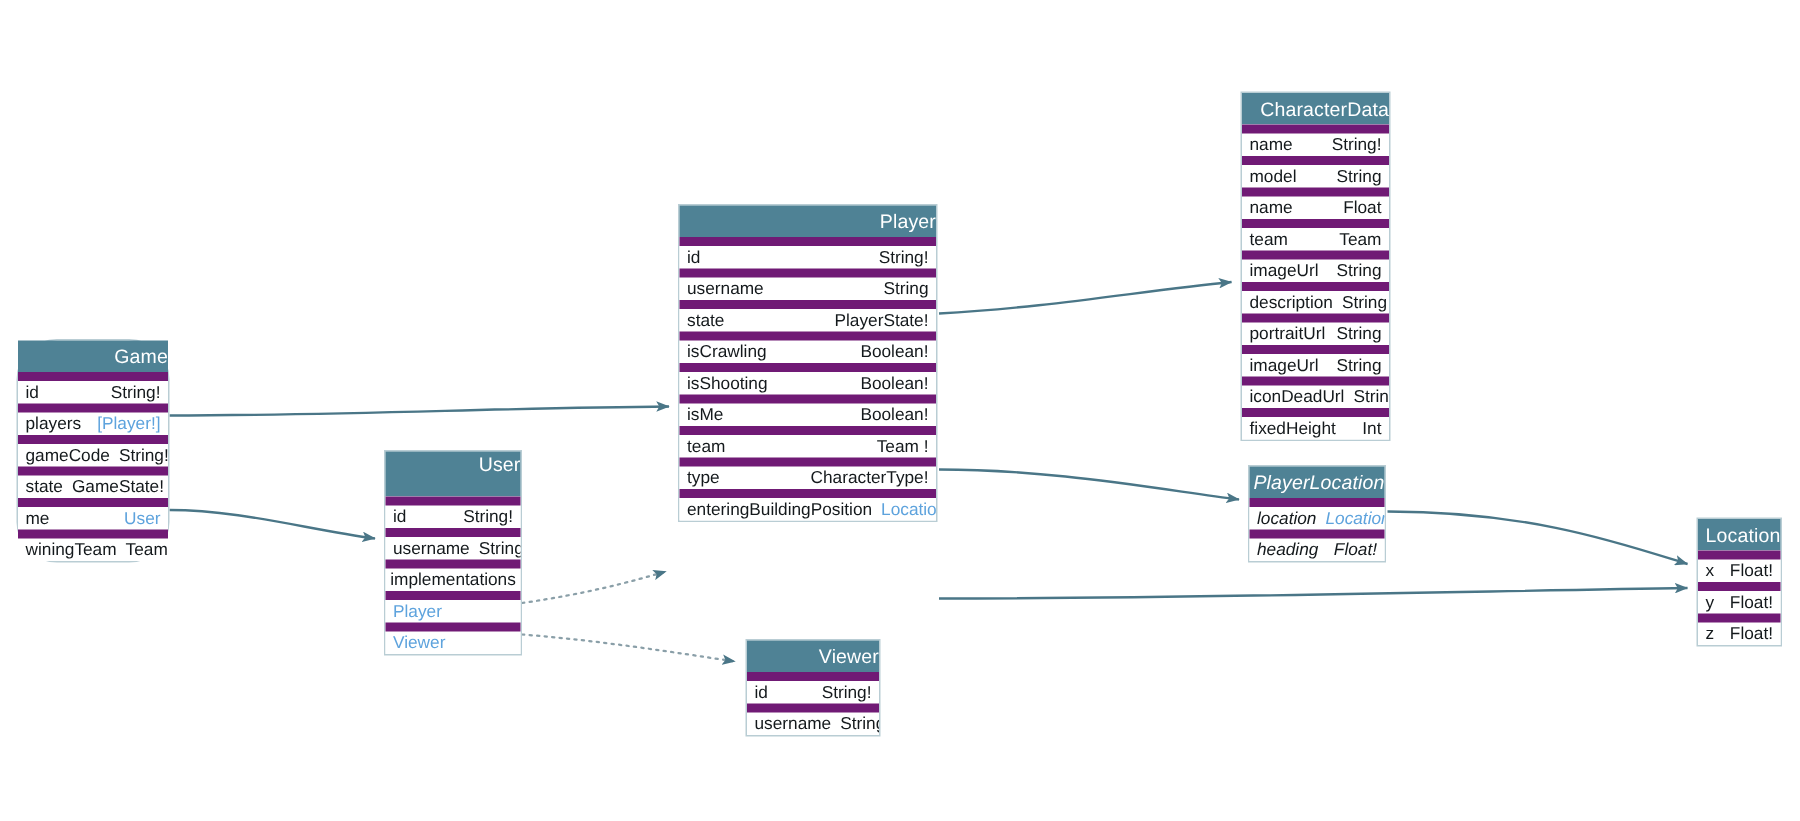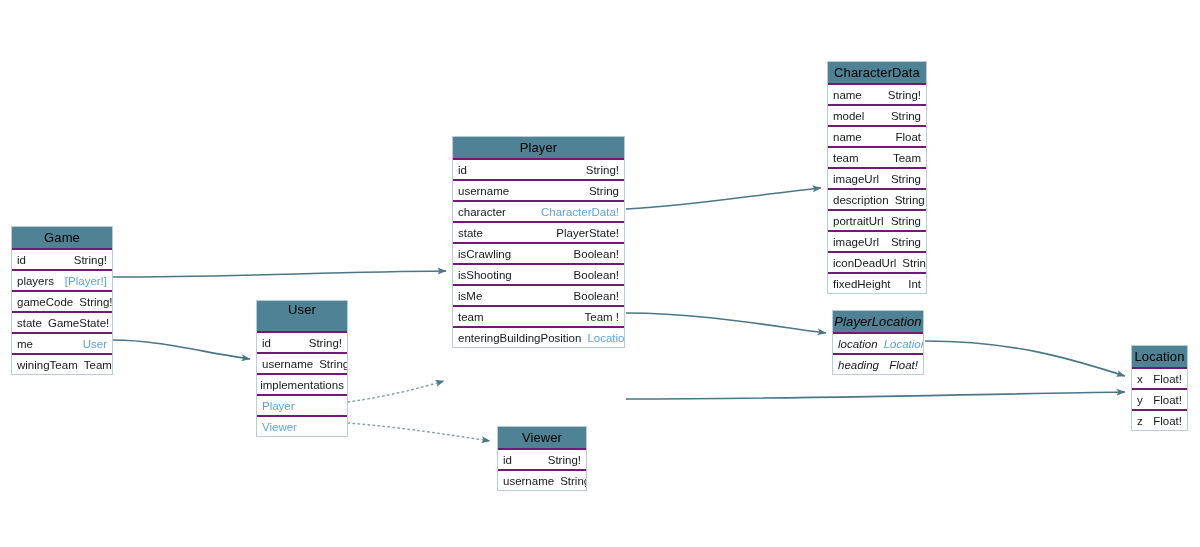--- a/index.html
+++ b/index.html
@@ -27,22 +27,22 @@
   .entity {
     position: absolute;
     box-sizing: border-box;
     border: 1px solid #b9cdd4;
     background: #ffffff;
     z-index: 2;
   }
   .entity-header {
     box-sizing: border-box;
     background: #4f8295;
-    color: #000000;
-    text-align: center;
+    color: #ffffff;
+    text-align: right;
     font-size: 13px;
     line-height: 21px;
     height: 21px;
     letter-spacing: 0.1px;
     overflow: hidden;
     white-space: nowrap;
   }
   .entity-header.two-line {
     height: 30px;
     line-height: 14px;
@@ -51,21 +51,21 @@
   .entity-header .sub {
     display: block;
     font-size: 11px;
     line-height: 13px;
     margin-top: 39px;
   }
   .row {
     box-sizing: border-box;
     height: 21px;
     line-height: 20px;
-    border-top: 2px solid #701a75;
+    border-top: 6px solid #701a75;
     display: flex;
     align-items: center;
     justify-content: space-between;
     padding: 0 5px;
     font-size: 11.5px;
     color: #14191c;
     background: #ffffff;
     white-space: nowrap;
     overflow: hidden;
   }
@@ -114,21 +114,21 @@
 
     <path d="M626,209 C700,205 760,194 821,188" fill="none" stroke="#4a7687" stroke-width="1.6" marker-end="url(#arrowhead)"></path>
 
     <path d="M626,313 C700,313 765,325 826,333" fill="none" stroke="#4a7687" stroke-width="1.6" marker-end="url(#arrowhead)"></path>
 
     <path d="M925,341 C1020,341 1080,362 1125,376" fill="none" stroke="#4a7687" stroke-width="1.6" marker-end="url(#arrowhead)"></path>
 
     <path d="M626,399 C800,399 990,394 1125,392" fill="none" stroke="#4a7687" stroke-width="1.6" marker-end="url(#arrowhead)"></path>
   </svg>
 
-  <div class="entity" style="left:11px; top:226px; width:102px;">
+  <div class="entity" style="left:11px; top:226px; width:102px;border-radius:27px;">
     <div class="entity-header">Game</div>
     <div class="row">
       <span class="fname">id</span>
       <span class="ftype plain">String!</span>
     </div>
     <div class="row">
       <span class="fname">players</span>
       <span class="ftype link">[Player!]</span>
     </div>
     <div class="row">
@@ -177,44 +177,44 @@
     <div class="entity-header">Player</div>
     <div class="row">
       <span class="fname">id</span>
       <span class="ftype plain">String!</span>
     </div>
     <div class="row">
       <span class="fname">username</span>
       <span class="ftype plain">String</span>
     </div>
     <div class="row">
-      <span class="fname">character</span>
-      <span class="ftype link">CharacterData!</span>
-    </div>
-    <div class="row">
       <span class="fname">state</span>
       <span class="ftype plain">PlayerState!</span>
     </div>
     <div class="row">
       <span class="fname">isCrawling</span>
       <span class="ftype plain">Boolean!</span>
     </div>
     <div class="row">
       <span class="fname">isShooting</span>
       <span class="ftype plain">Boolean!</span>
     </div>
     <div class="row">
       <span class="fname">isMe</span>
       <span class="ftype plain">Boolean!</span>
     </div>
     <div class="row">
       <span class="fname">team</span>
       <span class="ftype plain">Team !</span>
     </div>
     <div class="row">
+      <span class="fname">type</span>
+      <span class="ftype plain">CharacterType!</span>
+    </div>
+    <div class="row">
       <span class="fname">enteringBuildingPosition</span>
       <span class="ftype link">Location</span>
     </div>
   </div>
 
   <div class="entity" style="left:497px; top:426px; width:90px;">
     <div class="entity-header">Viewer</div>
     <div class="row">
       <span class="fname">id</span>
       <span class="ftype plain">String!</span>

